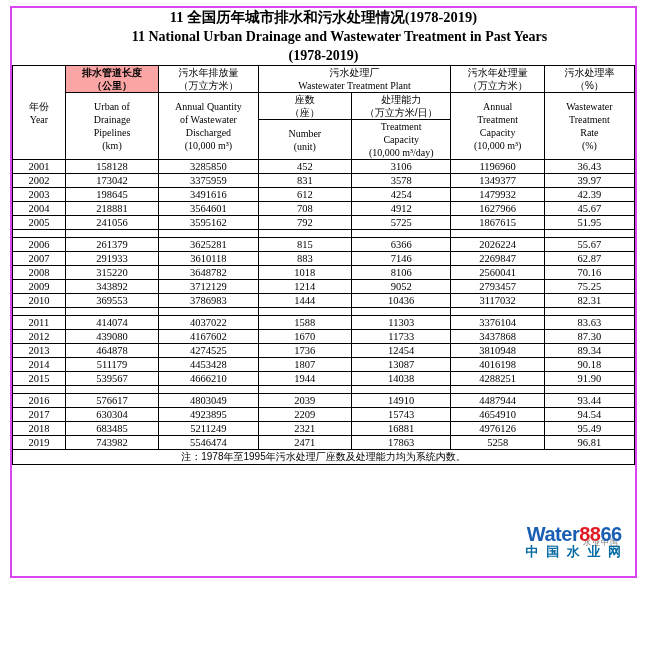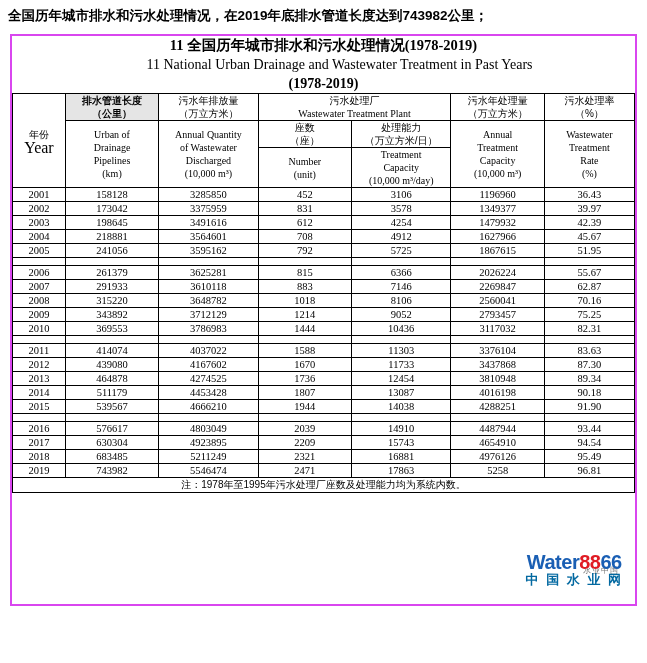--- a/index.html
+++ b/index.html
@@ -48,21 +48,21 @@
     padding:7px 4px 6px 4px;
   }
   .t1{
     font-family:"Liberation Serif", serif;
     font-weight:bold;
     font-size:14.5px;
     line-height:19px;
   }
   .t2{
     font-family:"Liberation Serif", serif;
-    font-weight:normal;
+    font-weight:bold;
     font-size:14px;
     line-height:19px;
     margin-left:32px;
   }
   .t3{
     font-family:"Liberation Serif", serif;
     font-weight:bold;
     font-size:14px;
     line-height:19px;
   }
@@ -71,36 +71,36 @@
     font-family:"Liberation Sans", sans-serif;
     font-size:10px;
     line-height:13px;
   }
   .hdr-en{
     font-family:"Liberation Serif", serif;
     font-size:10px;
     line-height:13px;
   }
   .hdr-red{
-    background:#e5e5e5;
+    background:#fca5a5;
     color:#000;
     font-family:"Liberation Sans", sans-serif;
     font-weight:bold;
     font-size:10px;
     line-height:13px;
     padding:2px 1px;
   }
   .yearhdr-cn{
     font-family:"Liberation Sans", sans-serif;
     font-size:10px;
     line-height:13px;
   }
   .yearhdr-en{
     font-family:"Liberation Serif", serif;
-    font-size:16px;
+    font-size:10px;
     line-height:13px;
   }
 
   .cell-pad{padding:3px 2px;}
   .cell-pad-sm{padding:2px 2px;}
 
   .data td{
     font-family:"Liberation Serif", serif;
     font-size:10.5px;
     line-height:13px;
@@ -159,21 +159,20 @@
     font-size:8px;
     color:#777;
     letter-spacing:1px;
   }
 </style>
 </head>
 <body>
 
 <div class="page">
 
-  <div class="headline">全国历年城市排水和污水处理情况，在2019年底排水管道长度达到743982公里；</div>
 
   <div class="tablewrap">
     <table class="main">
       <colgroup>
         <col style="width:8.5%">
         <col style="width:15%">
         <col style="width:16%">
         <col style="width:15%">
         <col style="width:16%">
         <col style="width:15%">

